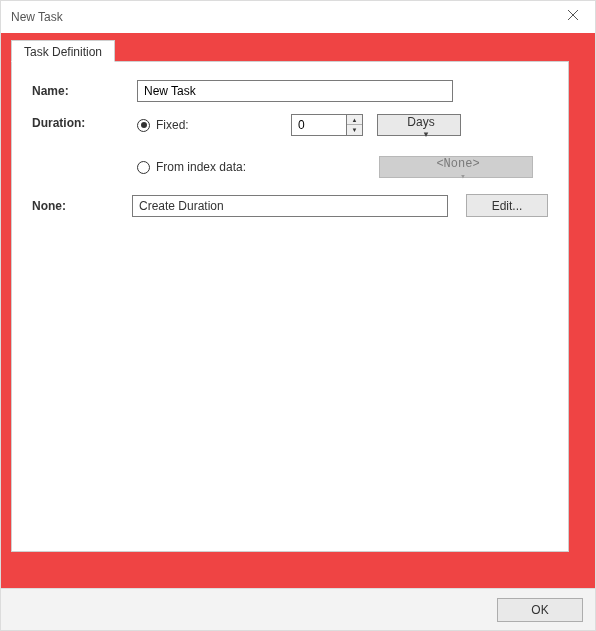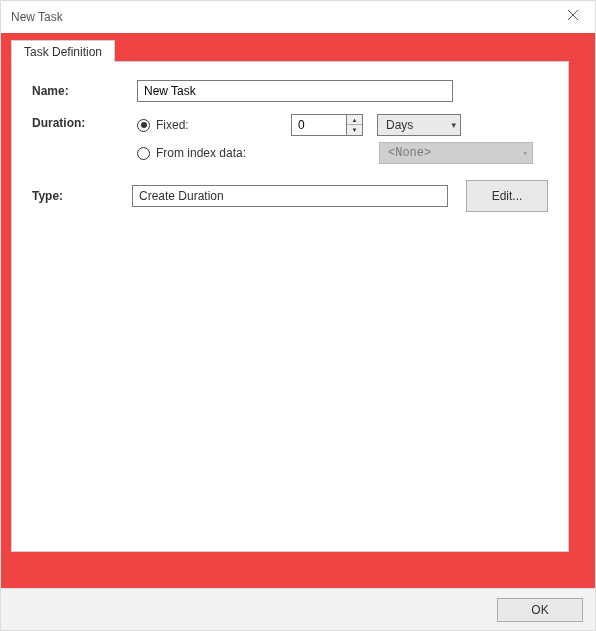--- a/index.html
+++ b/index.html
@@ -146,20 +146,21 @@
     
     .combo {
       height: 22px;
       border: 1px solid #7a7a7a;
       background: #e9e9e9;
       display: flex; align-items: center;
       padding: 0 4px 0 8px;
       font-size: 12px;
       color: #333;
       justify-content: space-between;
+      flex-direction: column;
     }
     .combo.enabled { background: #e9e9e9; }
     .combo.disabled {
       background: #cfcfcf;
       color: #7a7a7a;
       border-color: #b8b8b8;
       font-family: Liberation Mono, monospace;
     }
     .combo .chev { font-size: 9px; color: #444; margin-left: 10px; }
     .combo.disabled .chev { color: #9a9a9a; }
@@ -169,21 +170,21 @@
     .type-input {
       width: 316px;
       height: 22px;
       border: 1px solid #7a7a7a;
       padding: 2px 6px;
       font-size: 12px;
       background: #fff;
       display: flex; align-items: center;
     }
     .edit-btn {
-      width: 82px; height: 32px;
+      width: 82px; height: 23px;
       border: 1px solid #adadad;
       background: #e9e9e9;
       font-size: 12px;
       display: flex; align-items: center; justify-content: center;
       margin-left: 12px;
       color: #333;
     }
     
     .footer {
       height: 42px;
@@ -194,21 +195,21 @@
       margin-top: 36px;
     }
     .dlg-btn {
       width: 86px; height: 24px;
       border: 1px solid #adadad;
       background: #e9e9e9;
       display: flex; align-items: center; justify-content: center;
       font-size: 12px;
       color: #333;
     }
-    .duration-block { display: flex; flex-direction: column; gap: 2px; }
+    .duration-block { display: flex; flex-direction: column; gap: 16px; }
   </style>
 </head>
 <body>
 
 <div class="window">
 
   <div class="titlebar">
     <span>New Task</span>
     <div class="close-btn">
       <svg viewBox="0 0 10 10">
@@ -264,21 +265,21 @@
             <div class="combo disabled index-combo">
               <span>&lt;None&gt;</span>
               <span class="chev">▾</span>
             </div>
           </div>
 
         </div>
       </div>
 
       <div class="row">
-        <div class="label-col">Type:</div>
+        <div class="label-col">None:</div>
         <div class="ctrl-col">
           <div class="type-input">
             <span>Create Duration</span>
           </div>
           <div class="edit-btn">
             <span>Edit...</span>
           </div>
         </div>
       </div>
 

